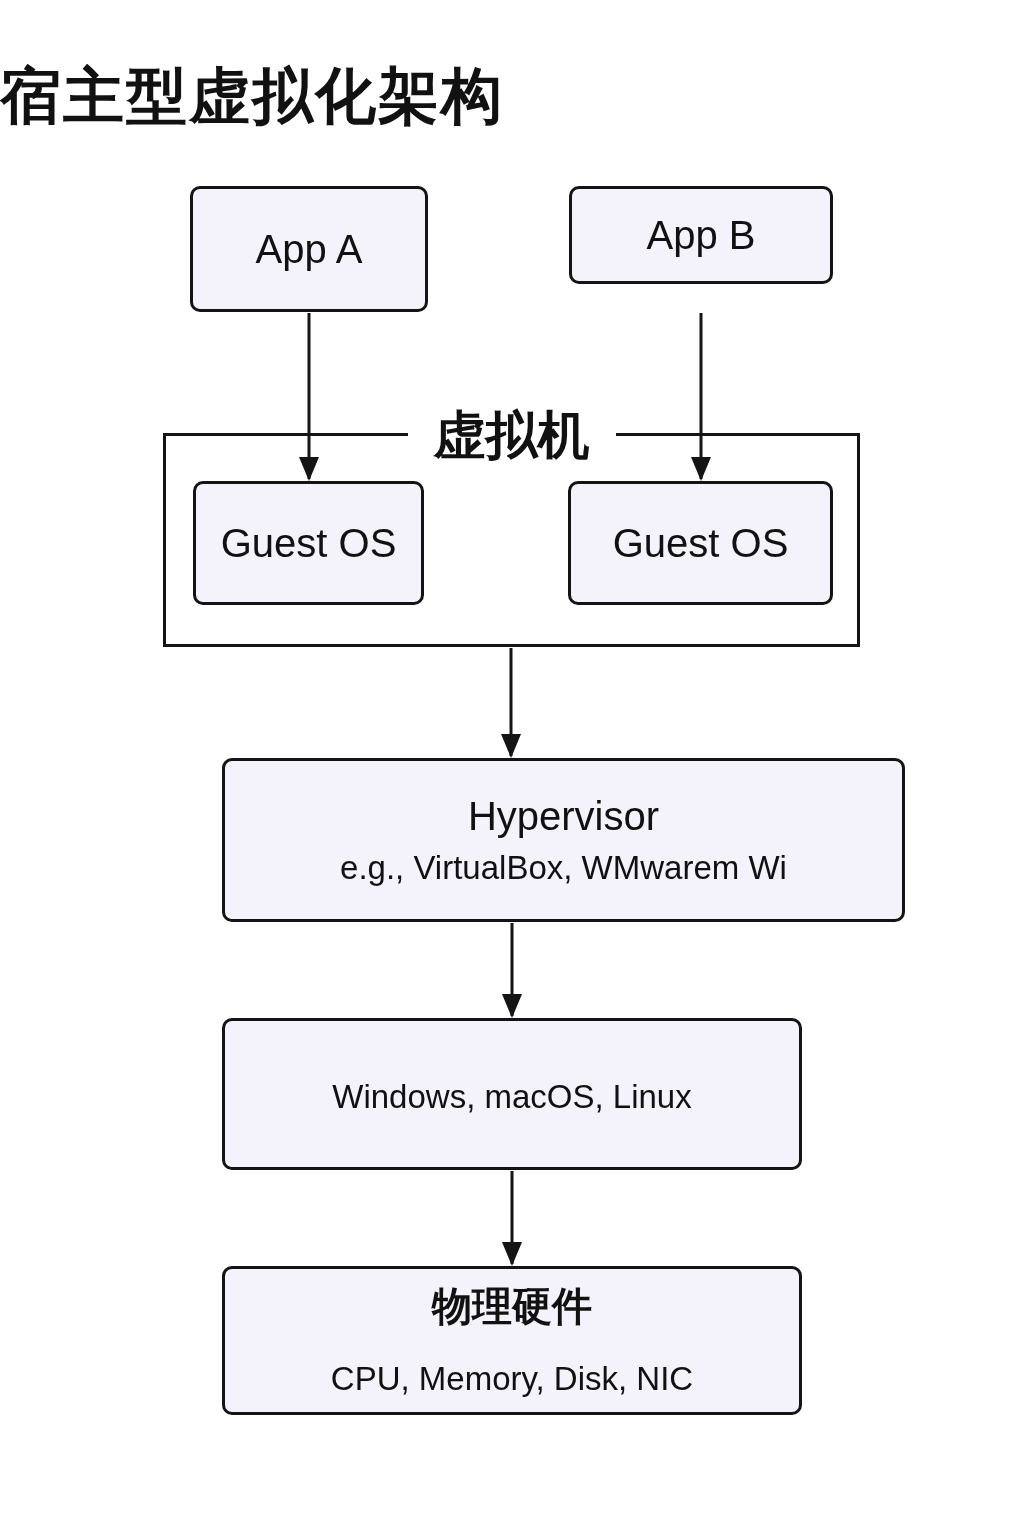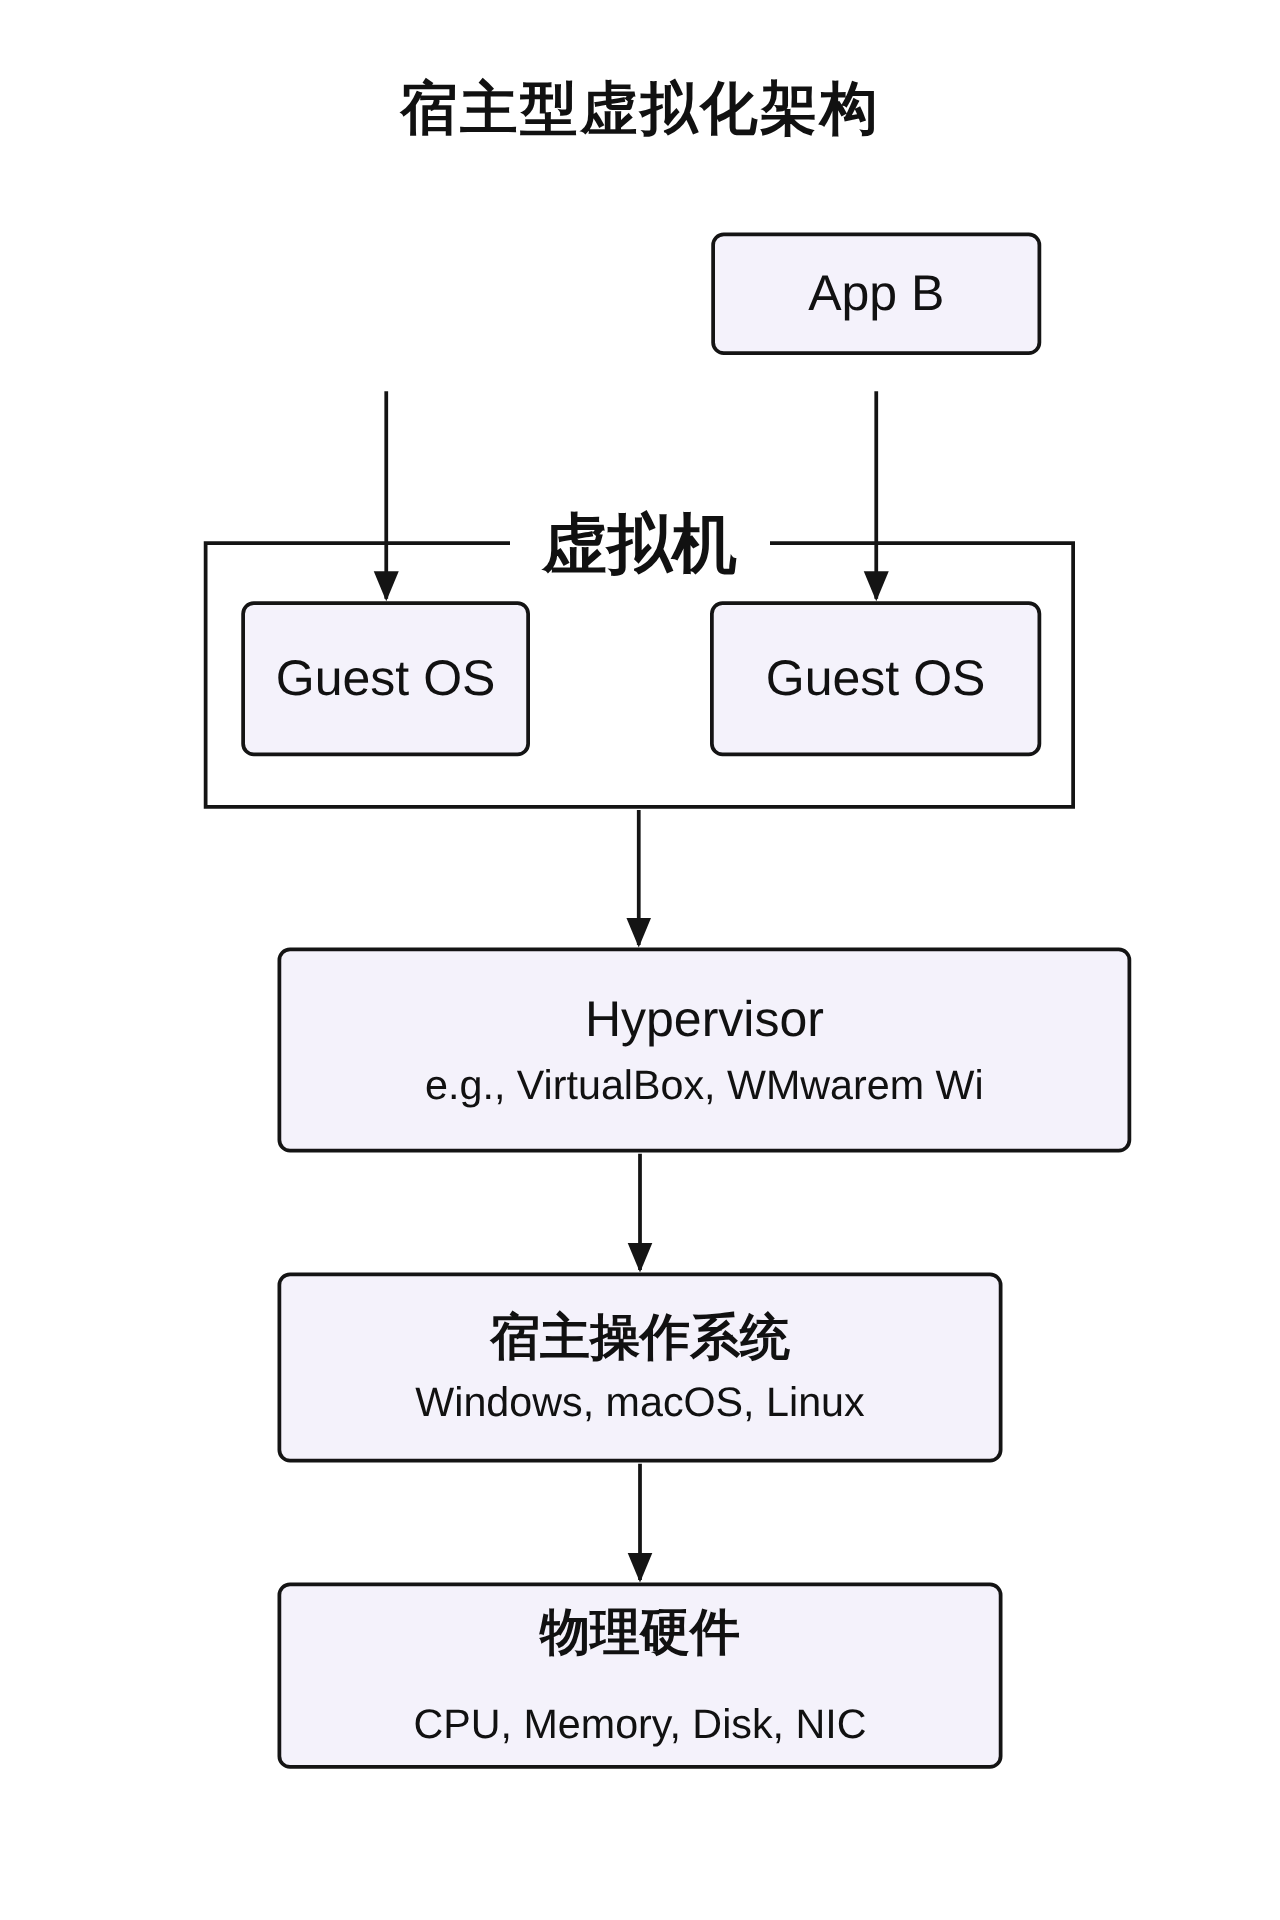--- a/index.html
+++ b/index.html
@@ -13,22 +13,22 @@
   .canvas{
     position:relative;
     width:1024px;height:1536px;
     background:var(--background);
     margin:0 auto;
     overflow:hidden;
   }
   .title{
     position:absolute;
     left:0;top:56px;width:1024px;
-    text-align:center;
-    font-size:46px;
+    text-align:left;
+    font-size:61px;
     font-weight:900;
     letter-spacing:2px;
     color:var(--text);
     margin:0;
   }
   .connectors{
     position:absolute;left:0;top:0;width:1024px;height:1536px;
     pointer-events:none;
   }
   .node{
@@ -108,20 +108,23 @@
         <path d="M0,0 L24,10 L0,20 z" fill="#141414"></path>
       </marker>
     </defs>
     <line x1="309" y1="313" x2="309" y2="479" stroke="#141414" stroke-width="3" marker-end="url(#arrowhead)"></line>
     <line x1="701" y1="313" x2="701" y2="479" stroke="#141414" stroke-width="3" marker-end="url(#arrowhead)"></line>
     <line x1="511" y1="648" x2="511" y2="756" stroke="#141414" stroke-width="3" marker-end="url(#arrowhead)"></line>
     <line x1="512" y1="923" x2="512" y2="1016" stroke="#141414" stroke-width="3" marker-end="url(#arrowhead)"></line>
     <line x1="512" y1="1171" x2="512" y2="1264" stroke="#141414" stroke-width="3" marker-end="url(#arrowhead)"></line>
   </svg>
 
+  <div class="node app-a">
+    <span class="node-label">App A</span>
+  </div>
 
   <div class="node app-b">
     <span class="node-label">App B</span>
   </div>
 
   <div class="vm-group">
     <span class="vm-group-label">虚拟机</span>
   </div>
 
   <div class="node guest-a">
@@ -131,21 +134,20 @@
   <div class="node guest-b">
     <span class="node-label">Guest OS</span>
   </div>
 
   <div class="node hypervisor">
     <span class="node-title-en">Hypervisor</span>
     <span class="node-subtitle">e.g., VirtualBox, WMwarem Wi</span>
   </div>
 
   <div class="node host-os">
-    <span class="node-title-cjk">宿主操作系统</span>
     <span class="node-subtitle">Windows, macOS, Linux</span>
   </div>
 
   <div class="node hardware">
     <span class="node-title-cjk">物理硬件</span>
     <span class="node-subtitle">CPU, Memory, Disk, NIC</span>
   </div>
 
 </div>
 

